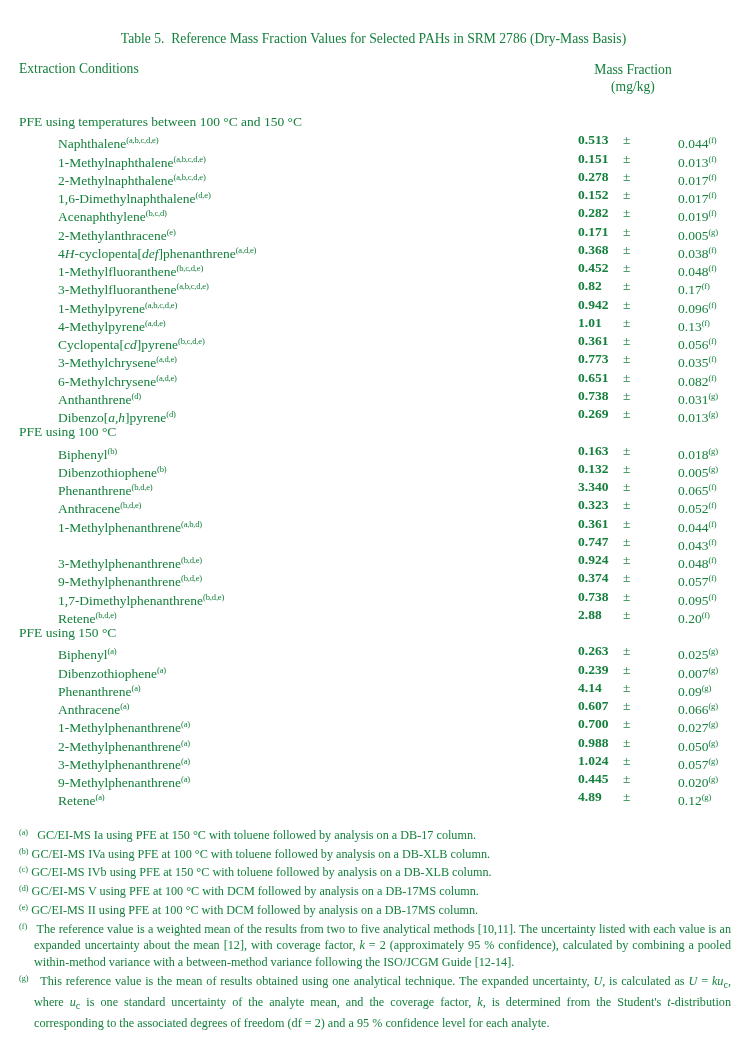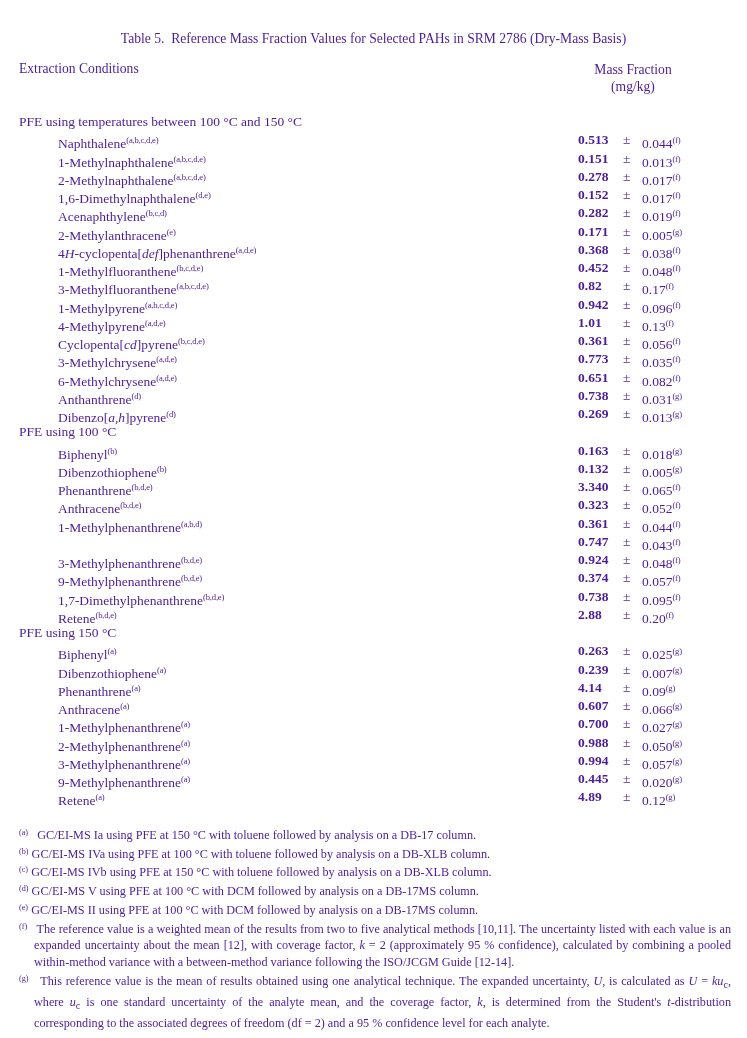--- a/index.html
+++ b/index.html
@@ -1,36 +1,36 @@
 <!DOCTYPE html>
 <html><head>
 <meta charset="utf-8">
 <style>
   html,body{margin:0;padding:0;background:#e8e8e8;}
   .page{
     position:relative;width:747px;height:1038px;background:#ffffff;
-    font-family:"Liberation Serif","DejaVu Serif",serif;color:#4c1d95;
+    font-family:"Liberation Serif","DejaVu Serif",serif;color:#15803d;
     margin:0 auto;overflow:hidden;
   }
   .title{
     position:absolute;top:31px;left:0;width:747px;text-align:center;
     font-size:13.6px;white-space:pre-wrap;
   }
   .hdr-left{position:absolute;top:61px;left:19px;font-size:13.6px;}
   .hdr-right{
     position:absolute;top:61px;left:551px;width:164px;text-align:center;
     font-size:13.6px;line-height:17px;
   }
   .tbody{position:absolute;top:113px;left:0;width:649px;}
   .row{position:relative;height:18.25px;line-height:18.25px;font-size:13.5px;white-space:nowrap;}
   .row .sname{position:absolute;left:19px;}
   .row .cname{position:absolute;left:58px;}
   .row .val{position:absolute;left:578px;font-weight:bold;}
   .row .pm{position:absolute;left:623px;}
-  .row .unc{position:absolute;left:642px;text-align:right;}
+  .row .unc{position:absolute;left:678px;text-align:right;}
   sup.s{font-size:8.6px;vertical-align:4.5px;letter-spacing:-0.2px;}
   .fnotes{
     position:absolute;top:825px;left:19px;width:712px;
     font-size:12.2px;line-height:16.7px;
   }
   .fn{padding-left:15px;text-indent:-15px;}
   .fn.just{text-align:justify;}
   .fn sup{font-size:8.2px;vertical-align:4px;}
   .fn .gap{white-space:pre;}
   i{font-style:italic;}
@@ -241,21 +241,21 @@
         <span class="unc">0.027<sup class="s">(g)</sup></span>
       </div>
       <div class="row">
         <span class="cname">2-Methylphenanthrene<sup class="s">(a)</sup></span>
         <span class="val">0.988</span>
         <span class="pm">±</span>
         <span class="unc">0.050<sup class="s">(g)</sup></span>
       </div>
       <div class="row">
         <span class="cname">3-Methylphenanthrene<sup class="s">(a)</sup></span>
-        <span class="val">0.994</span>
+        <span class="val">1.024</span>
         <span class="pm">±</span>
         <span class="unc">0.057<sup class="s">(g)</sup></span>
       </div>
       <div class="row">
         <span class="cname">9-Methylphenanthrene<sup class="s">(a)</sup></span>
         <span class="val">0.445</span>
         <span class="pm">±</span>
         <span class="unc">0.020<sup class="s">(g)</sup></span>
       </div>
       <div class="row">

